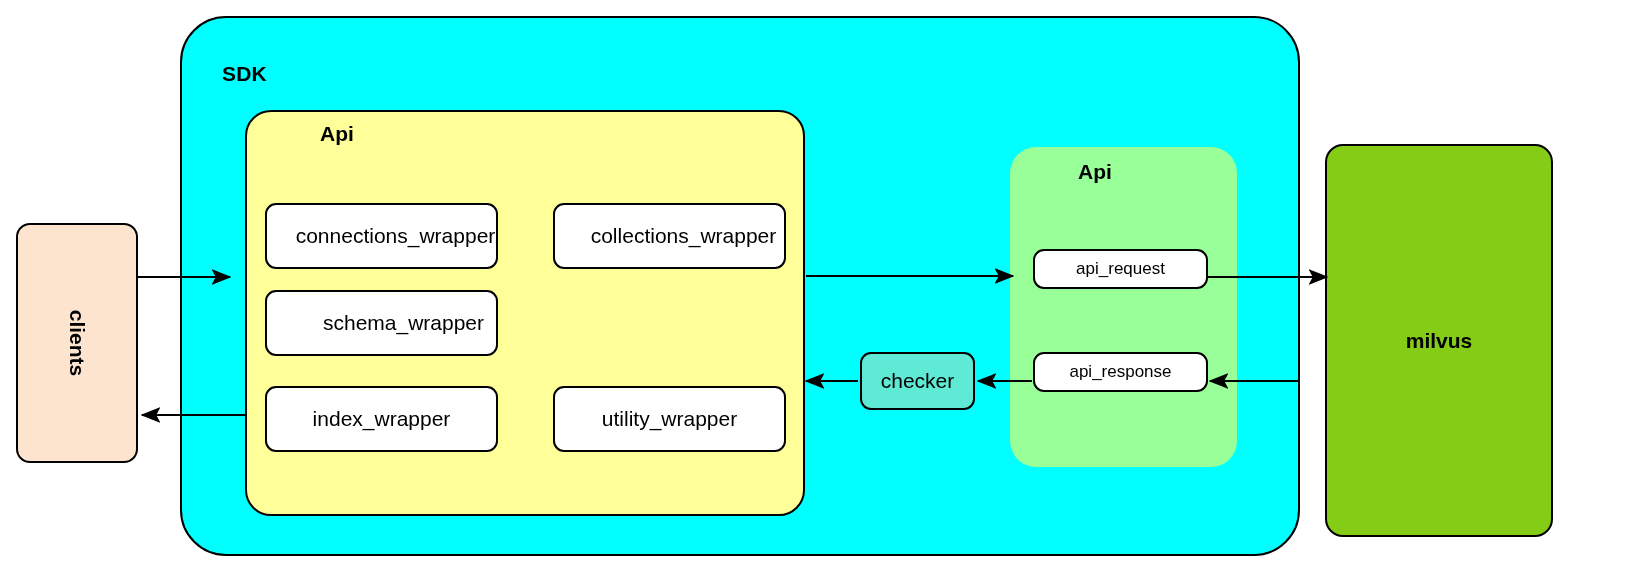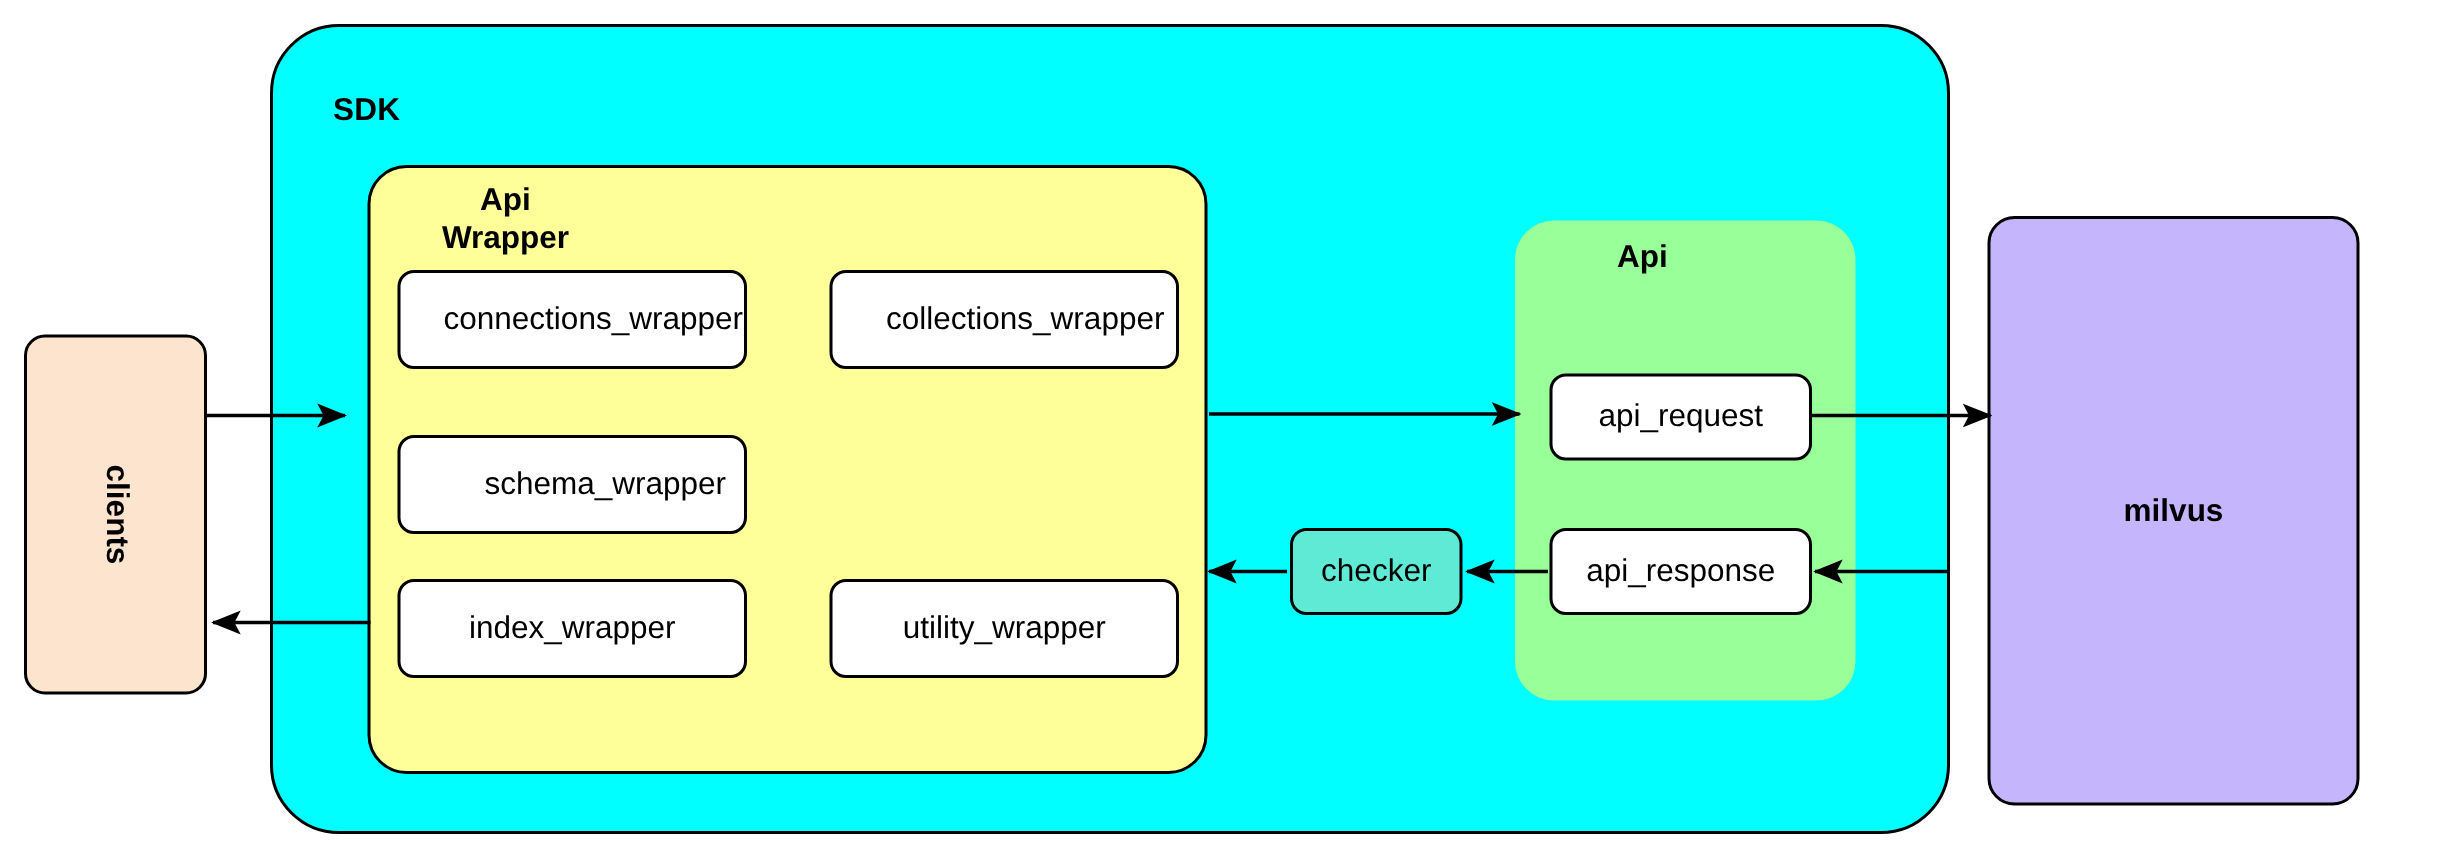--- a/index.html
+++ b/index.html
@@ -70,21 +70,21 @@
   
   .wrapper-box {
     background: #ffffff;
     border-radius: 11px;
     font-size: 21px;
     width: 233px;
     height: 66px;
   }
   .col-left  { left: 265px; }
   .col-right { left: 553px; }
-  .row-1 { top: 180px; padding-left: 28px; }
+  .row-1 { top: 203px; padding-left: 28px; }
   .row-2 { top: 290px; padding-left: 44px; }
   .row-3 { top: 386px; }
 
   
   #clients-box {
     left: 16px;
     top: 223px;
     width: 122px;
     height: 240px;
     background: #fce4ce;
@@ -113,45 +113,45 @@
     top: 13px;
     width: 170px;
     text-align: center;
     font-size: 21px;
     font-weight: bold;
     line-height: 1.18;
   }
   .gateway-box {
     background: #ffffff;
     border-radius: 11px;
-    font-size: 21px;
+    font-size: 17px;
     width: 175px;
-    height: 58px;
+    height: 40px;
     left: 1033px;
   }
   #api-request-box  { top: 249px; }
   #api-response-box { top: 352px; }
 
   
   #checker-box {
     left: 860px;
     top: 352px;
     width: 115px;
     height: 58px;
     background: #5eead4;
     border-radius: 11px;
     font-size: 21px;
   }
   
   #milvus-box {
     left: 1325px;
     top: 144px;
-    width: 248px;
+    width: 228px;
     height: 393px;
-    background: #c4b5fd;
+    background: #84cc16;
     border-radius: 18px;
     font-size: 21px;
     font-weight: bold;
   }
   
   #connectors {
     position: absolute;
     left: 0;
     top: 0;
     width: 1634px;
@@ -169,21 +169,20 @@
     <span id="clients-label">clients</span>
   </div>
 
   <div class="node" id="sdk-container">
     <div id="sdk-label">SDK</div>
   </div>
 
   <div class="node" id="api-wrapper-container">
     <div id="api-wrapper-label">
       <div>Api</div>
-      <div>Wrapper</div>
     </div>
   </div>
 
   <div class="node wrapper-box col-left row-1">connections_wrapper</div>
   <div class="node wrapper-box col-right row-1">collections_wrapper</div>
   <div class="node wrapper-box col-left row-2">schema_wrapper</div>
   <div class="node wrapper-box col-left row-3">index_wrapper</div>
   <div class="node wrapper-box col-right row-3">utility_wrapper</div>
 
   <div class="node" id="checker-box">checker</div>

